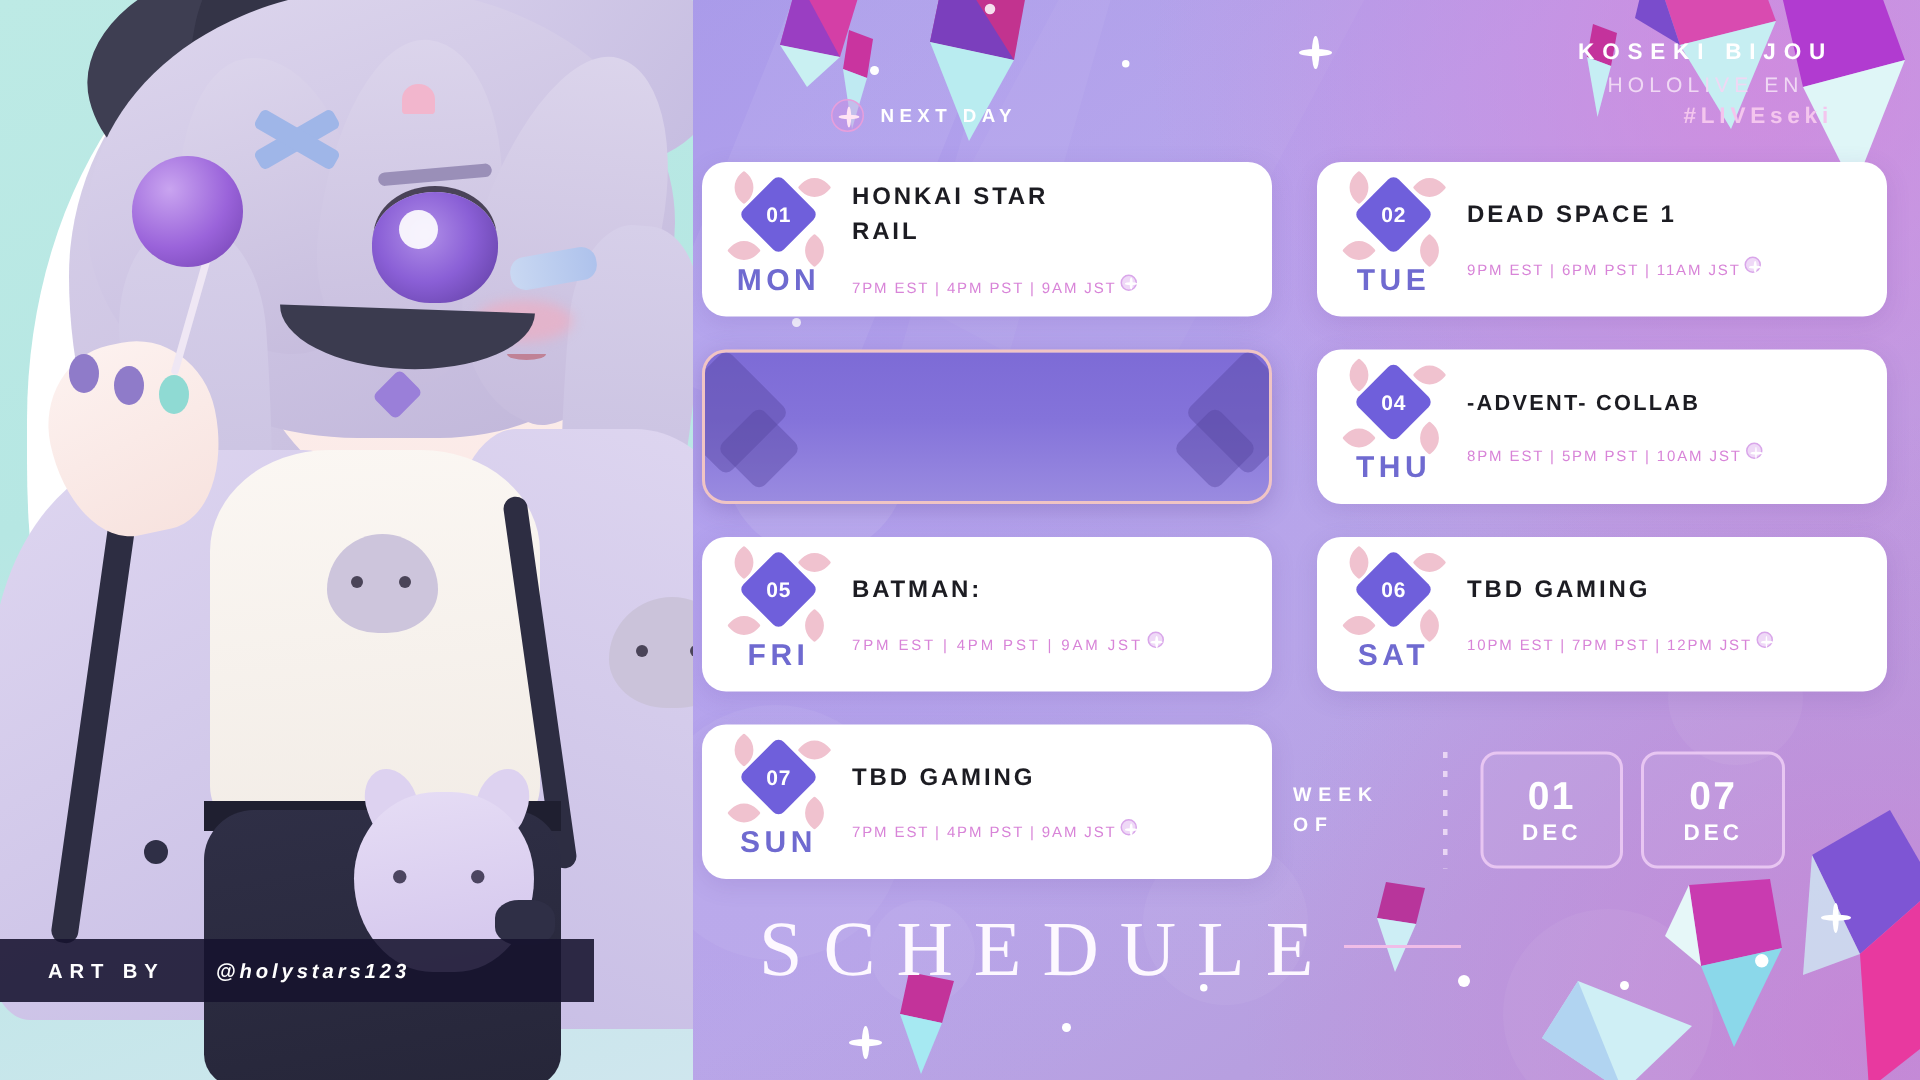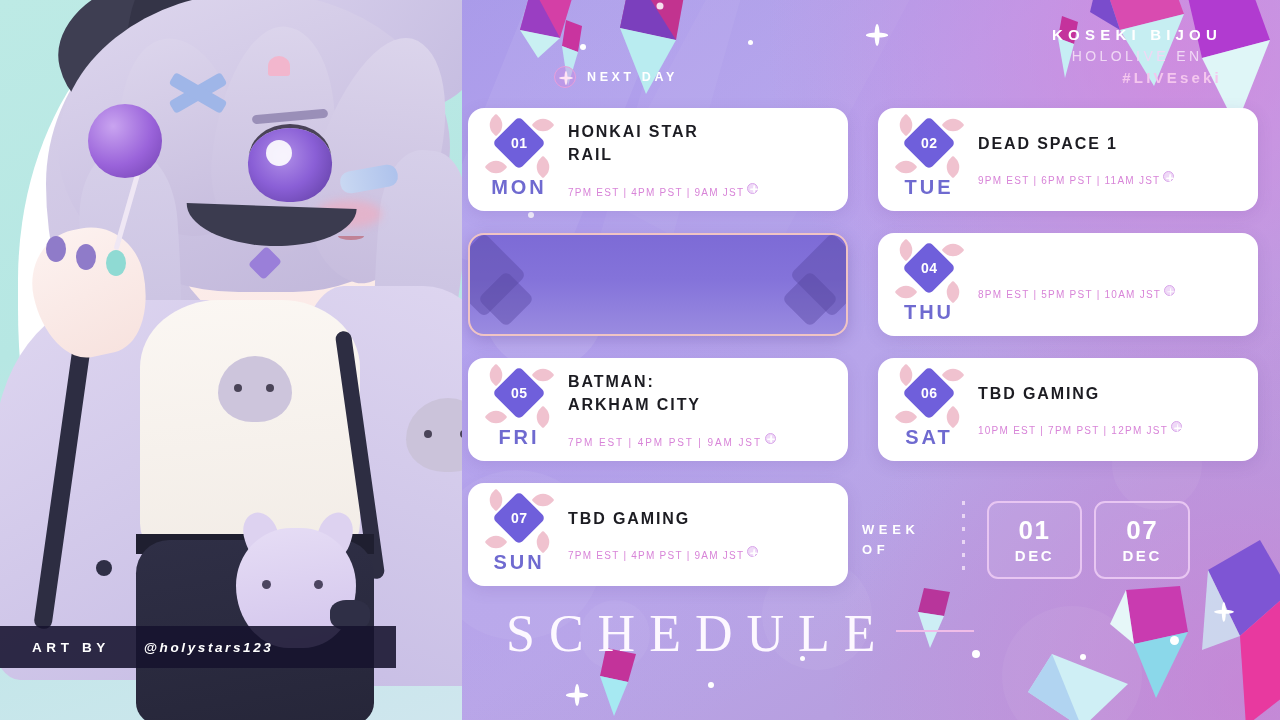--- a/index.html
+++ b/index.html
@@ -597,20 +597,21 @@
             <div class="petal p2"></div>
             <div class="petal p3"></div>
             <div class="petal p4"></div>
             <div class="diamond">
                 <span>04</span>
               </div>
           </div>
           <div class="dow">THU</div>
         </div>
         <div class="card-body">
+          <div class="title-line small">-ADVENT- COLLAB</div>
           <div class="times">
               <span>8PM EST | 5PM PST | 10AM JST</span>
               <span class="nd-mark">
                 <span class="star4"></span>
               </span>
             </div>
         </div>
       </div>
 
       <div class="card">
@@ -621,21 +622,20 @@
             <div class="petal p3"></div>
             <div class="petal p4"></div>
             <div class="diamond">
                 <span>05</span>
               </div>
           </div>
           <div class="dow">FRI</div>
         </div>
         <div class="card-body">
           <div class="title-line">BATMAN:</div>
-          <div class="title-line">ARKHAM CITY</div>
           <div class="times wide">
               <span>7PM EST |  4PM PST |  9AM JST</span>
               <span class="nd-mark">
                 <span class="star4"></span>
               </span>
             </div>
         </div>
       </div>
 
       <div class="card">

